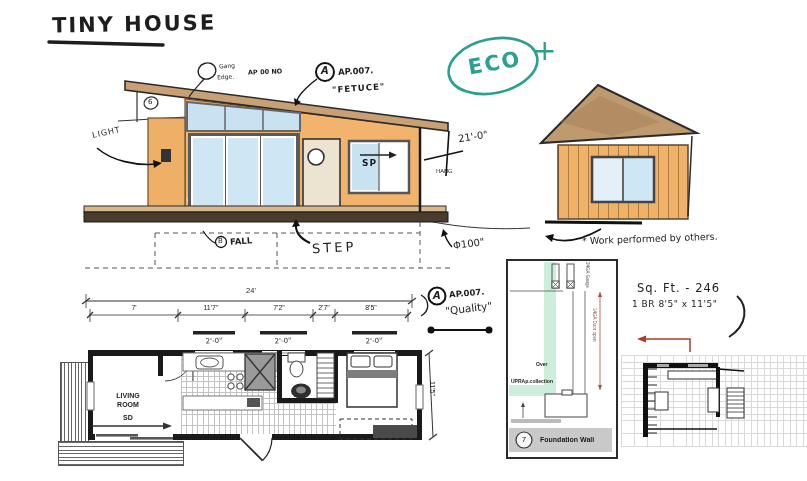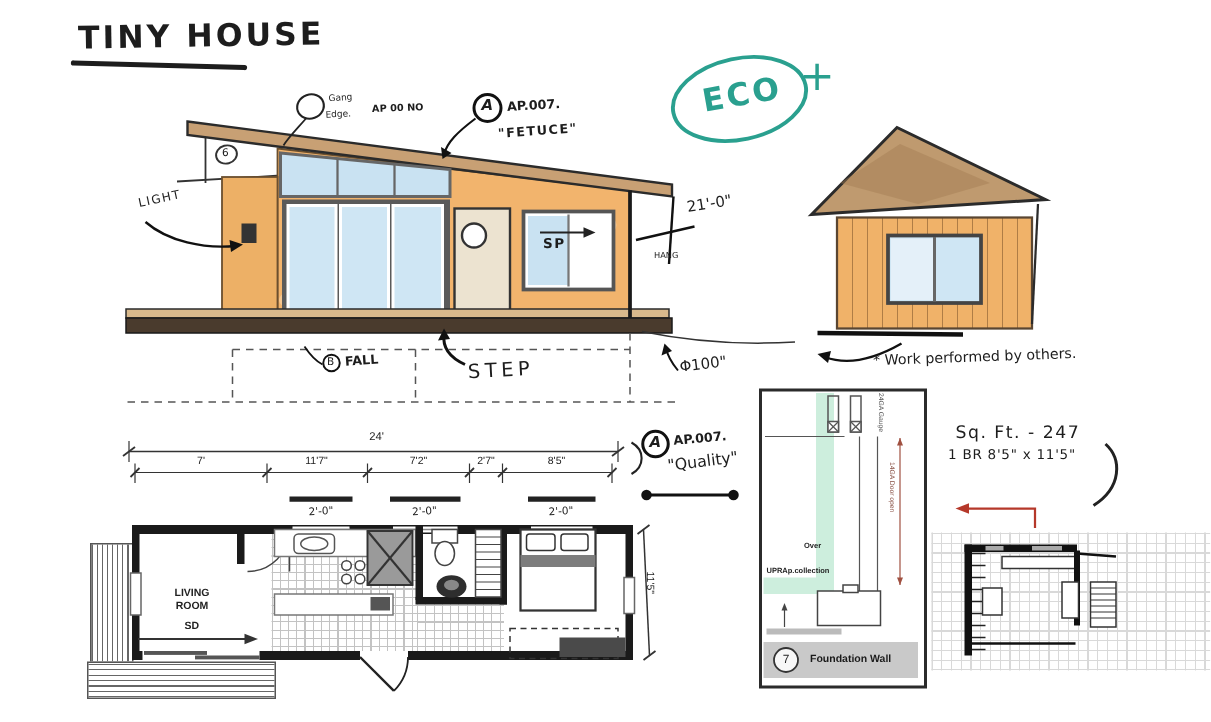--- a/index.html
+++ b/index.html
@@ -317,21 +317,21 @@
   <div class="hand" style="left:218px;top:237px;font-size:7px;">B</div>
   <div class="hand" style="left:230px;top:236px;font-size:8.5px;font-weight:bold;transform:rotate(-4deg);">FALL</div>
   <div class="hand" style="left:453px;top:238px;font-size:10px;transform:rotate(-7deg);">Φ100"</div>
 
   <div class="hand" style="left:582px;top:233px;font-size:9.5px;transform:rotate(-2deg);">* Work performed by others.</div>
 
   <div class="hand" style="left:433px;top:290px;font-size:10px;font-weight:bold;font-style:italic;">A</div>
   <div class="hand" style="left:449px;top:288px;font-size:8.5px;font-weight:bold;transform:rotate(-5deg);">AP.007.</div>
   <div class="hand" style="left:445px;top:302px;font-size:10.5px;transform:rotate(-7deg);">"Quality"</div>
 
-  <div class="hand" style="left:637px;top:281px;font-size:11.5px;letter-spacing:1px;">Sq. Ft. - 247</div>
+  <div class="hand" style="left:637px;top:281px;font-size:11.5px;letter-spacing:1px;">Sq. Ft. - 246</div>
   <div class="hand" style="left:632px;top:299px;font-size:9px;letter-spacing:0.5px;">1 BR 8'5" x 11'5"</div>
 
   <div class="tech" style="left:236px;top:286px;width:30px;text-align:center;font-size:7.5px;">24'</div>
   <div class="tech" style="left:114px;top:304px;width:40px;text-align:center;font-size:7px;">7'</div>
   <div class="tech" style="left:191px;top:304px;width:40px;text-align:center;font-size:7px;">11'7"</div>
   <div class="tech" style="left:259px;top:304px;width:40px;text-align:center;font-size:7px;">7'2"</div>
   <div class="tech" style="left:304px;top:304px;width:40px;text-align:center;font-size:7px;">2'7"</div>
   <div class="tech" style="left:351px;top:304px;width:40px;text-align:center;font-size:7px;">8'5"</div>
   <div class="hand" style="left:194px;top:337px;width:40px;text-align:center;font-size:7px;transform:rotate(-3deg);">2'-0"</div>
   <div class="hand" style="left:263px;top:337px;width:40px;text-align:center;font-size:7px;transform:rotate(-3deg);">2'-0"</div>

